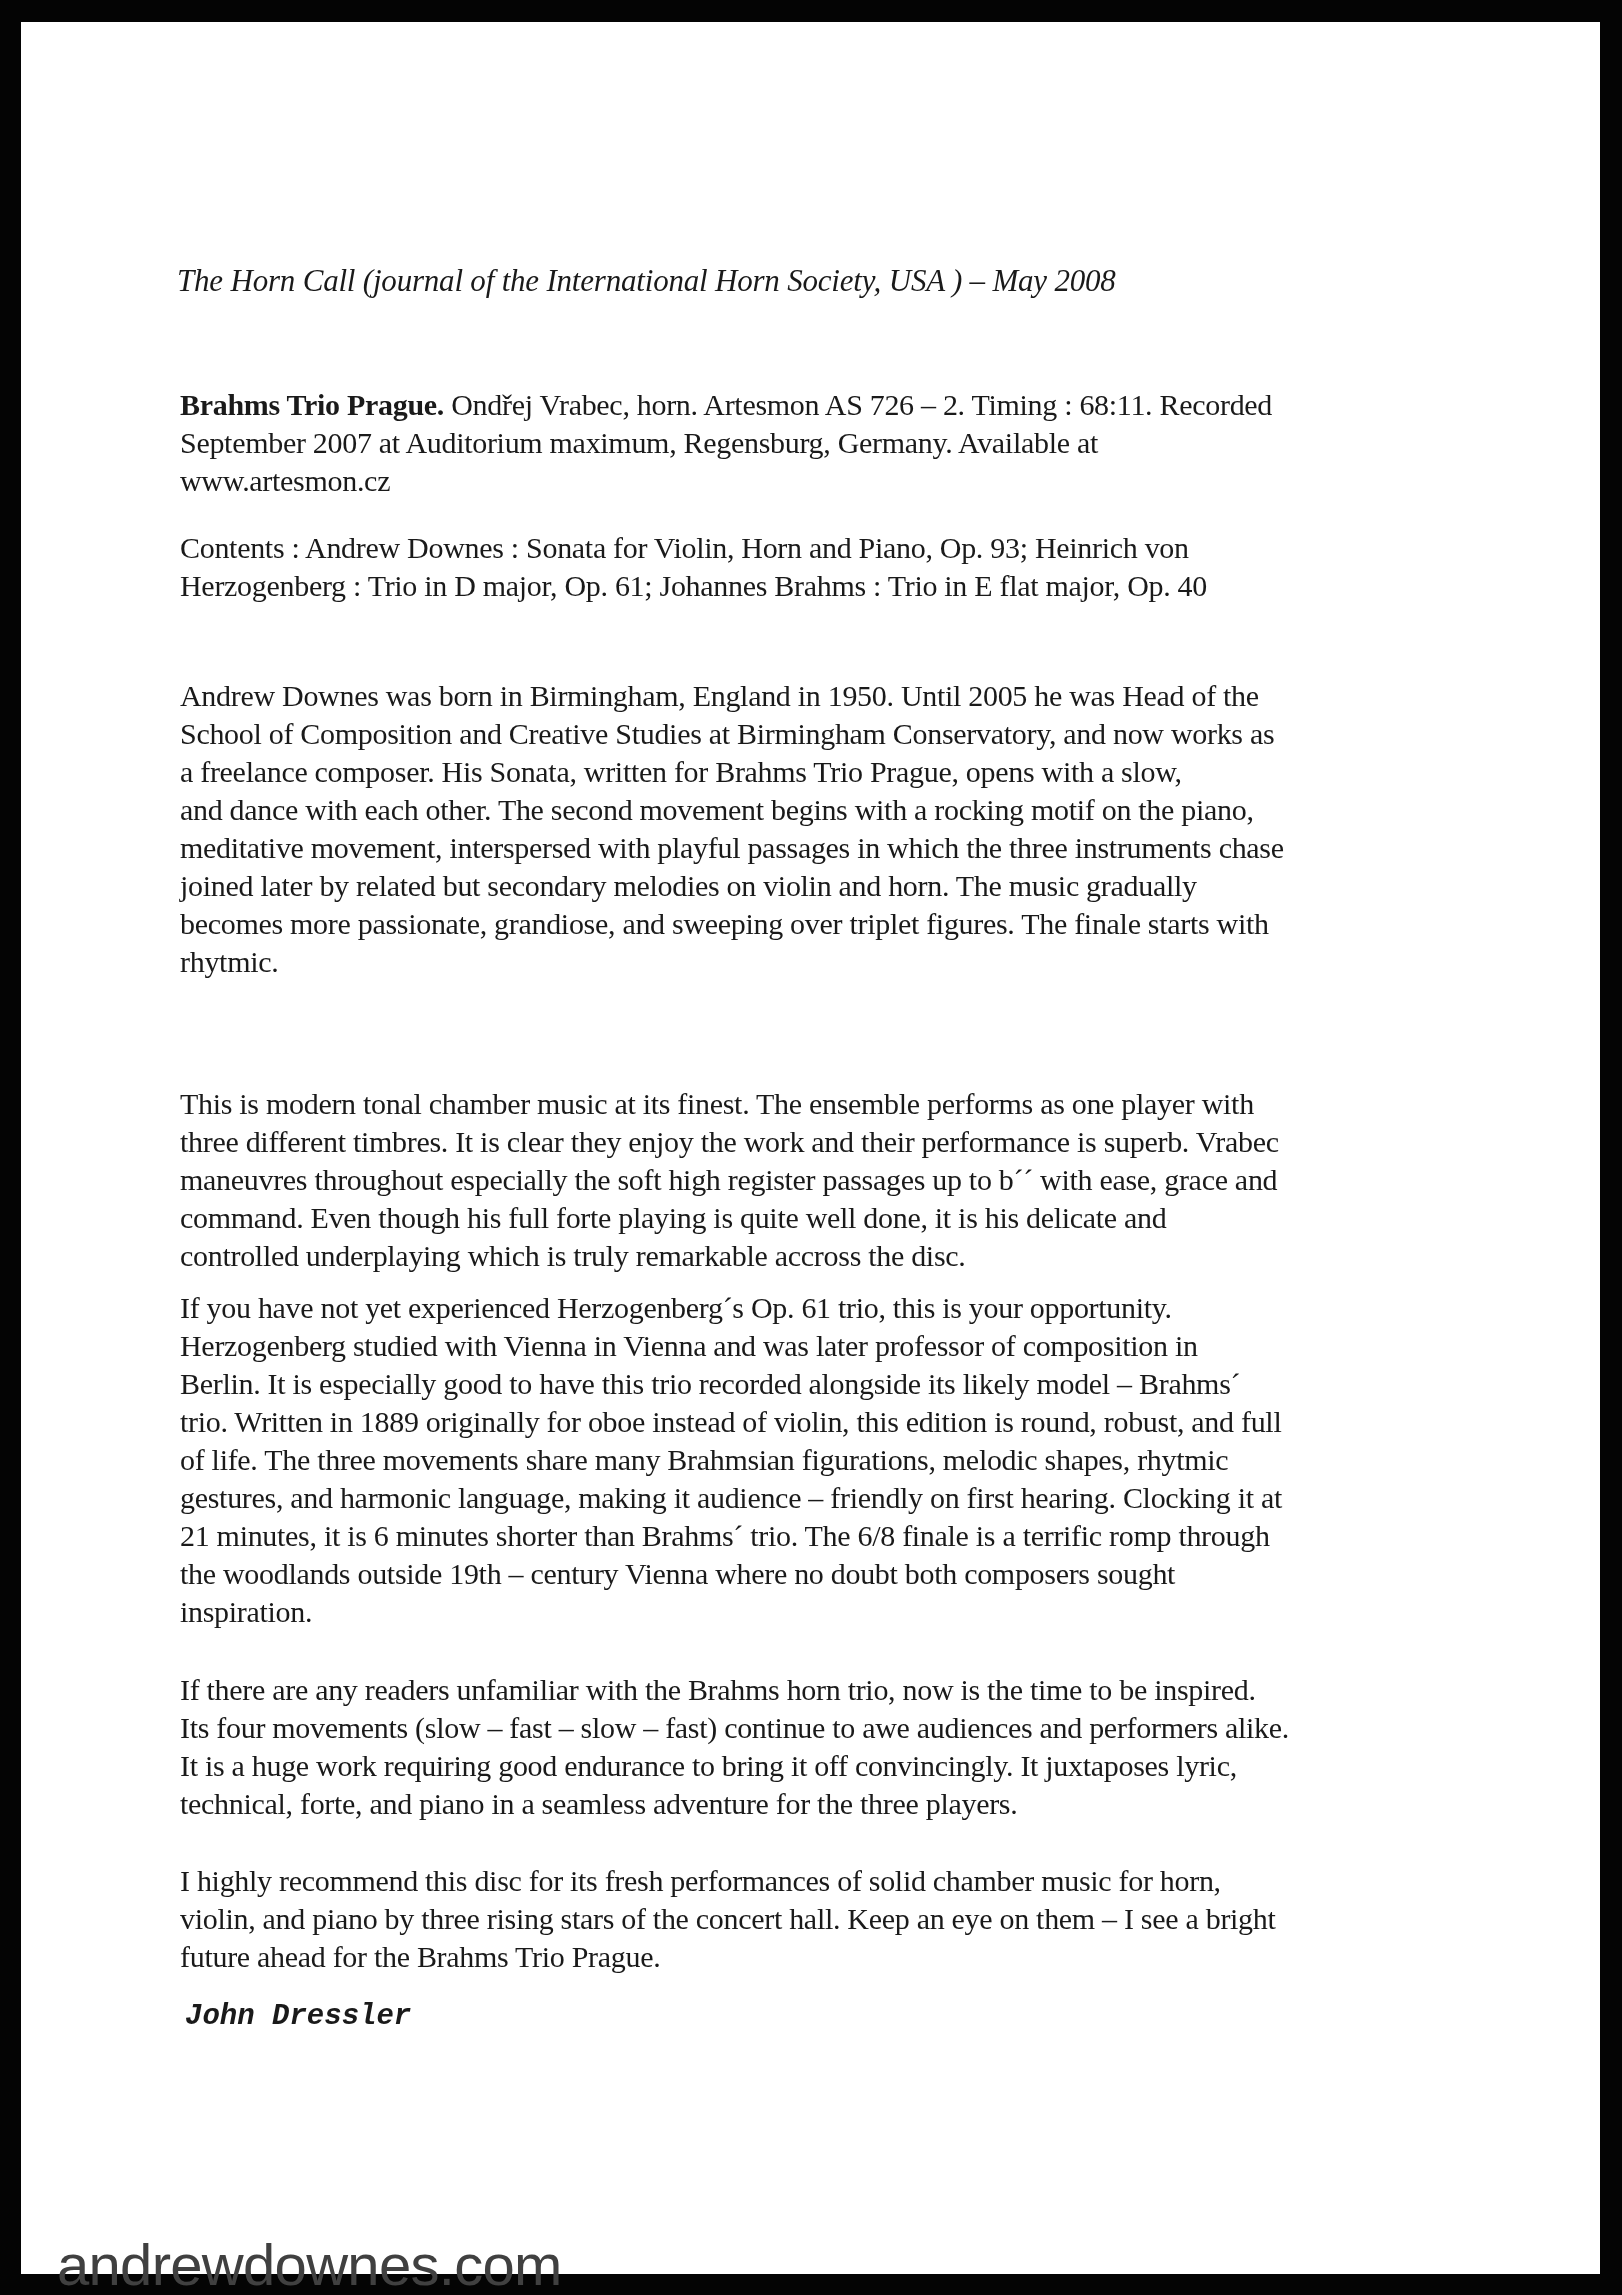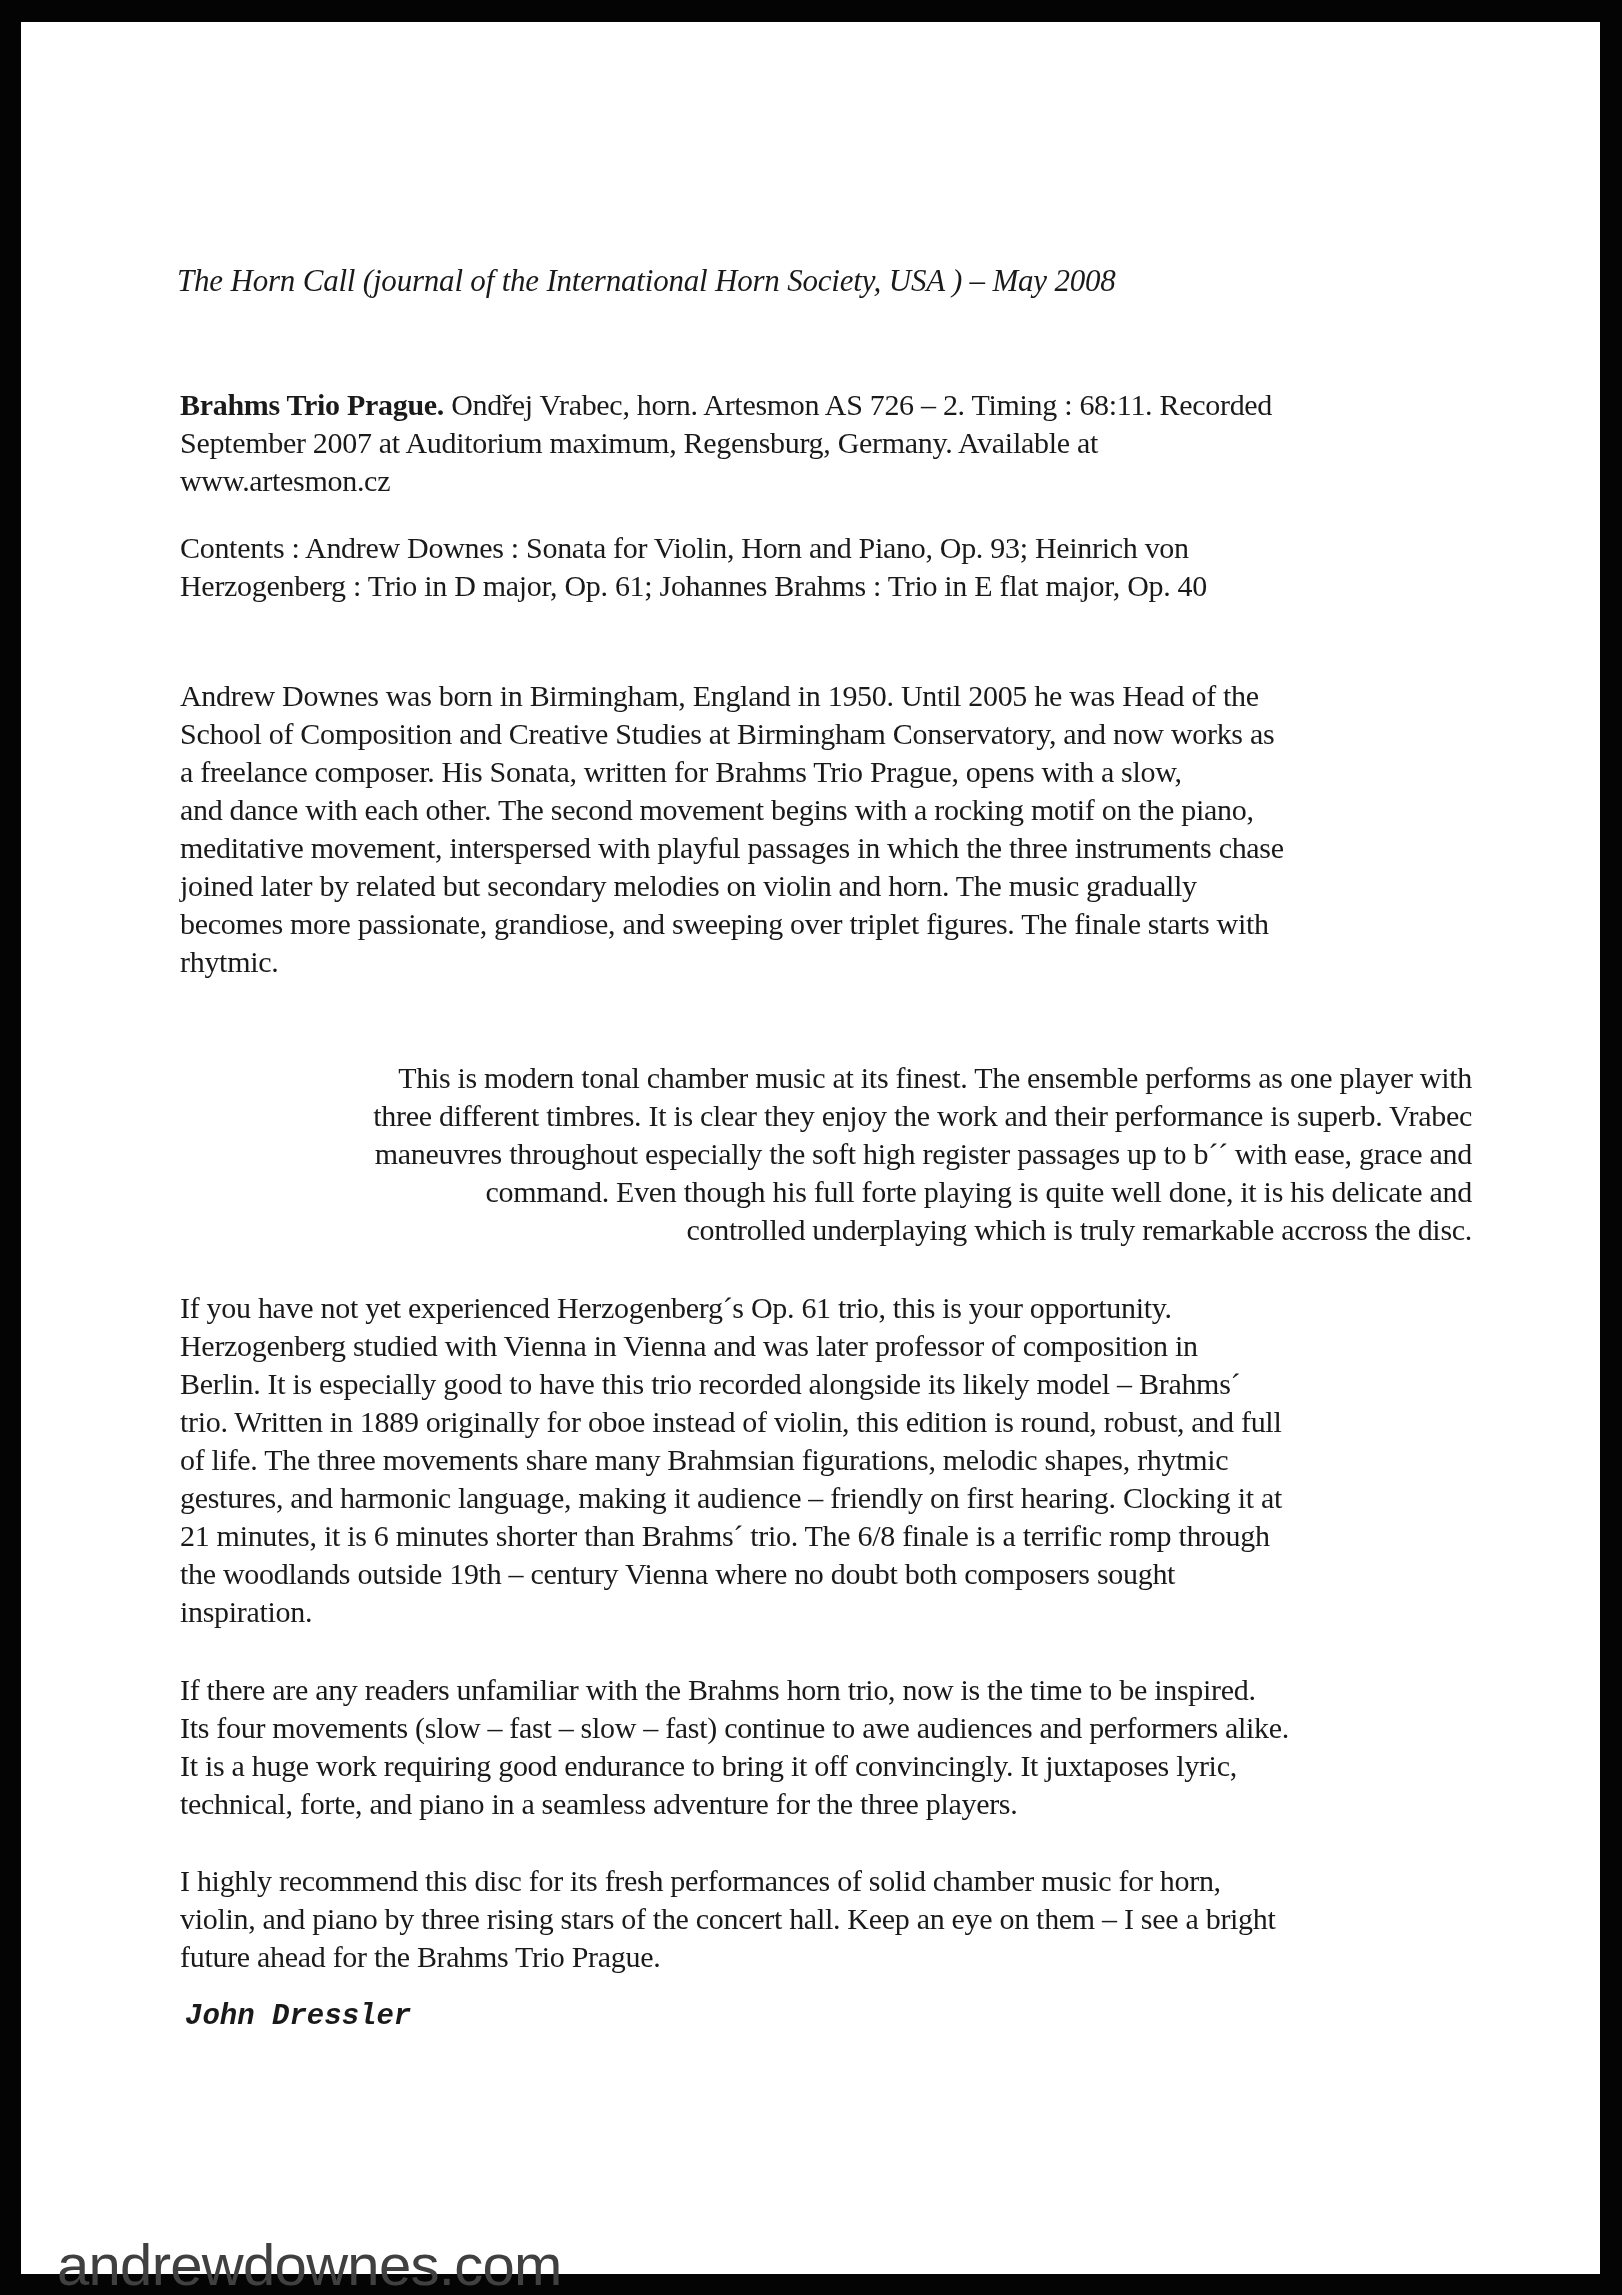--- a/index.html
+++ b/index.html
@@ -88,21 +88,21 @@
       <span class="line">Andrew Downes was born in Birmingham, England in 1950. Until 2005 he was Head of the</span>
       <span class="line">School of Composition and Creative Studies at Birmingham Conservatory, and now works as</span>
       <span class="line">a freelance composer. His Sonata, written for Brahms Trio Prague, opens with a slow,</span>
       <span class="line">and dance with each other. The second movement begins with a rocking motif on the piano,</span>
       <span class="line">meditative movement, interspersed with playful passages in which the three instruments chase</span>
       <span class="line">joined later by related but secondary melodies on violin and horn. The music gradually</span>
       <span class="line">becomes more passionate, grandiose, and sweeping over triplet figures. The finale starts with</span>
       <span class="line">rhytmic.</span>
     </div>
 
-    <div class="block" style="top:1009px;text-align:right;">
+    <div class="block" style="top:1035px;">
       <span class="line">This is modern tonal chamber music at its finest. The ensemble performs as one player with</span>
       <span class="line">three different timbres. It is clear they enjoy the work and their performance is superb. Vrabec</span>
       <span class="line">maneuvres throughout especially the soft high register passages up to b´´ with ease, grace and</span>
       <span class="line">command. Even though his full forte playing is quite well done, it is his delicate and</span>
       <span class="line">controlled underplaying which is truly remarkable accross the disc.</span>
     </div>
 
     <div class="block" style="top:1239px;">
       <span class="line">If you have not yet experienced Herzogenberg´s Op. 61 trio, this is your opportunity.</span>
       <span class="line">Herzogenberg studied with Vienna in Vienna and was later professor of composition in</span>

